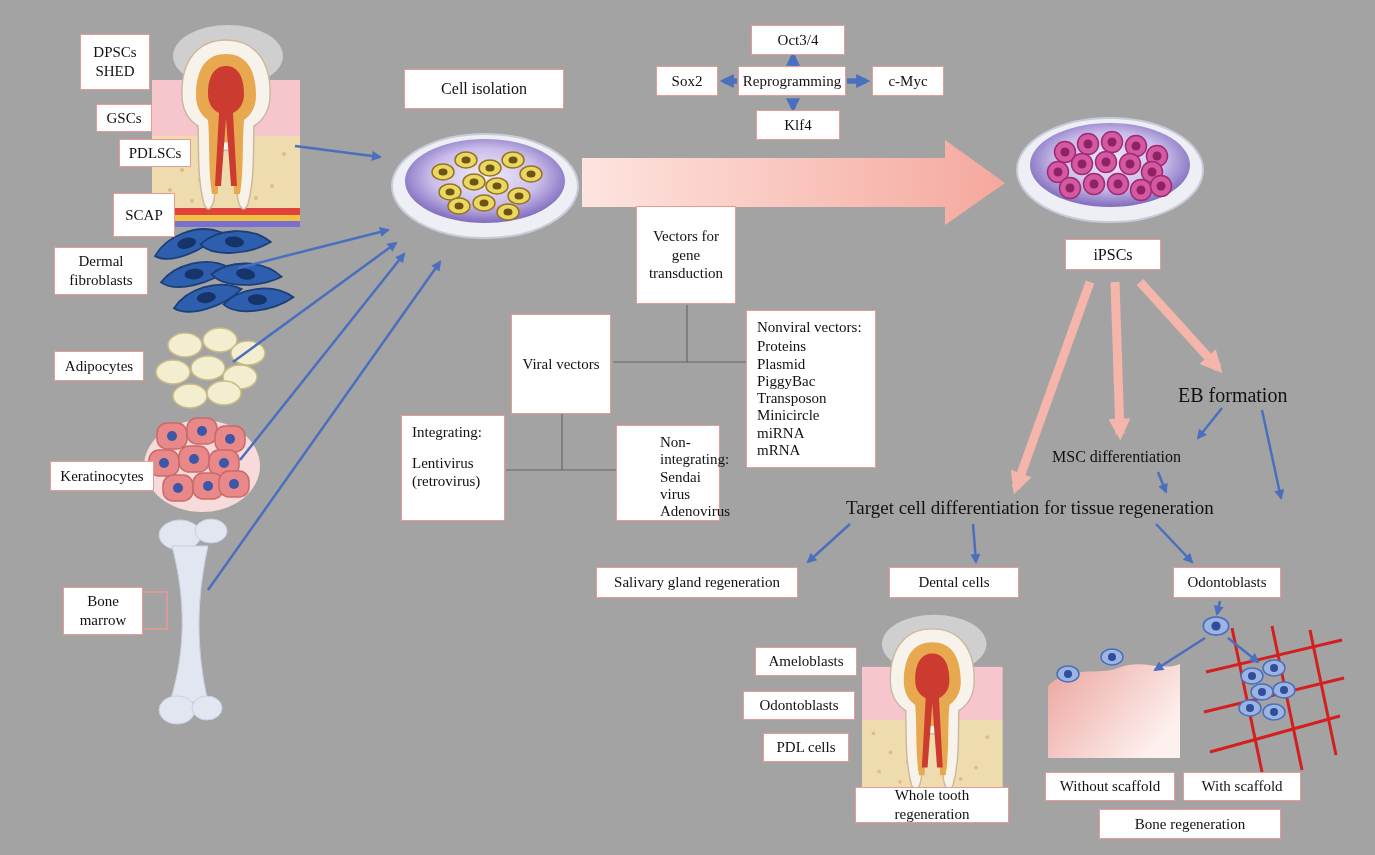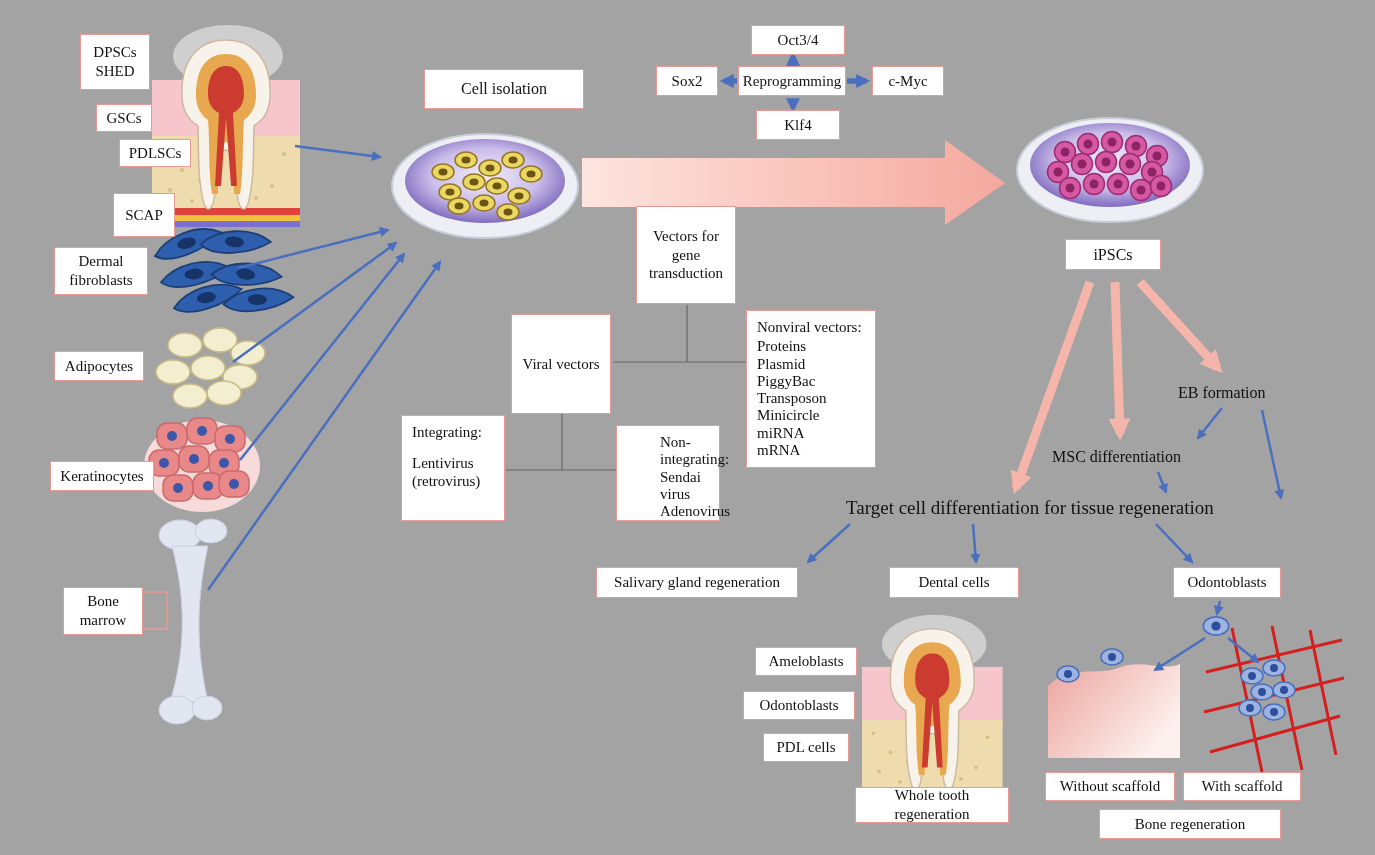--- a/index.html
+++ b/index.html
@@ -281,21 +281,21 @@
   <div class="box" style="left:54px;top:351px;width:90px;height:30px;">
     <span>Adipocytes</span>
   </div>
   <div class="box" style="left:50px;top:461px;width:104px;height:30px;">
     <span>Keratinocytes</span>
   </div>
   <div class="box" style="left:63px;top:587px;width:80px;height:48px;">
     <span>Bone marrow</span>
   </div>
 
-  <div class="box f16" style="left:424px;top:69px;width:160px;height:40px;">
+  <div class="box f16" style="left:404px;top:69px;width:160px;height:40px;">
     <span>Cell isolation</span>
   </div>
 
   <div class="box" style="left:751px;top:25px;width:94px;height:30px;">
     <span>Oct3/4</span>
   </div>
   <div class="box" style="left:656px;top:66px;width:62px;height:30px;">
     <span>Sox2</span>
   </div>
   <div class="box" style="left:738px;top:66px;width:108px;height:30px;">
@@ -334,21 +334,21 @@
   <div class="box al" style="left:616px;top:425px;width:104px;height:96px;padding-left:43px;">
     <div>Non-integrating:</div>
     <div class="gap"></div>
     <div>Sendai virus</div>
     <div>Adenovirus</div>
   </div>
 
   <div class="box f16" style="left:1065px;top:239px;width:96px;height:31px;">
     <span>iPSCs</span>
   </div>
-  <div class="plain" style="left:1178px;top:384px;font-size:16px;">EB formation</div>
+  <div class="plain" style="left:1178px;top:384px;font-size:20px;">EB formation</div>
   <div class="plain" style="left:1052px;top:448px;font-size:16px;">MSC differentiation</div>
   <div class="plain" style="left:846px;top:497px;font-size:19px;">Target cell differentiation for tissue regeneration</div>
 
   <div class="box" style="left:596px;top:567px;width:202px;height:31px;">
     <span>Salivary gland regeneration</span>
   </div>
   <div class="box" style="left:889px;top:567px;width:130px;height:31px;">
     <span>Dental cells</span>
   </div>
   <div class="box" style="left:1173px;top:567px;width:108px;height:31px;">

